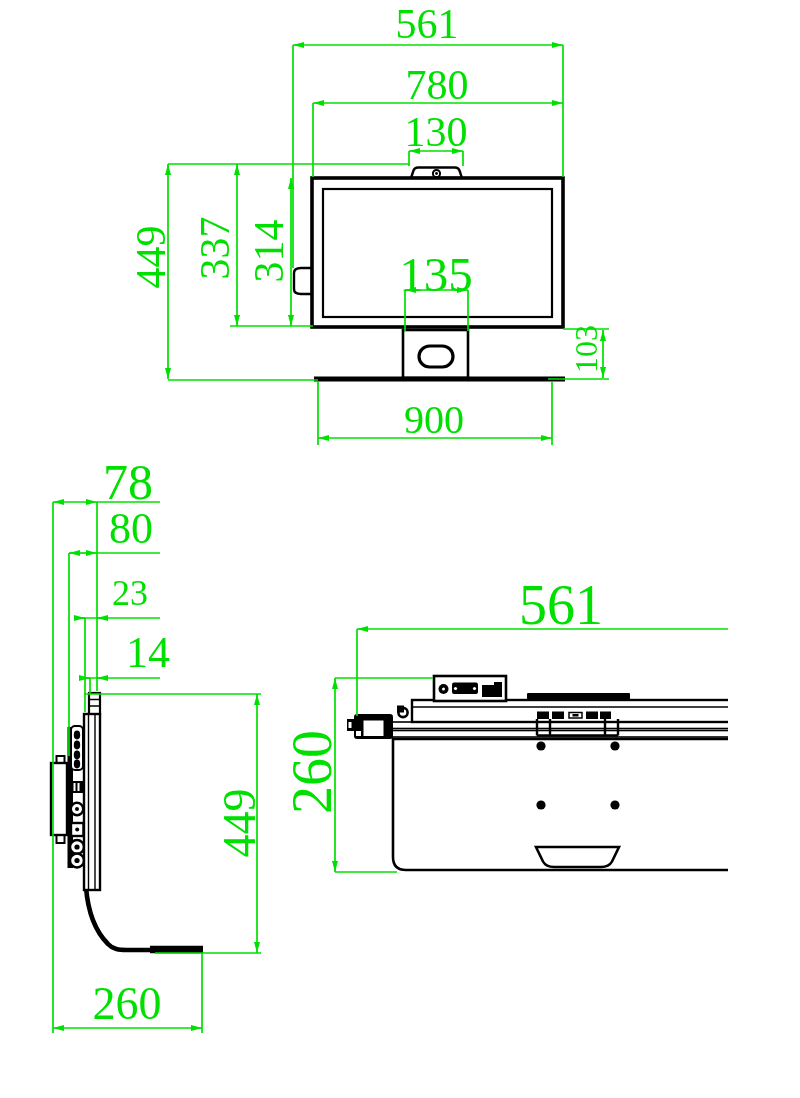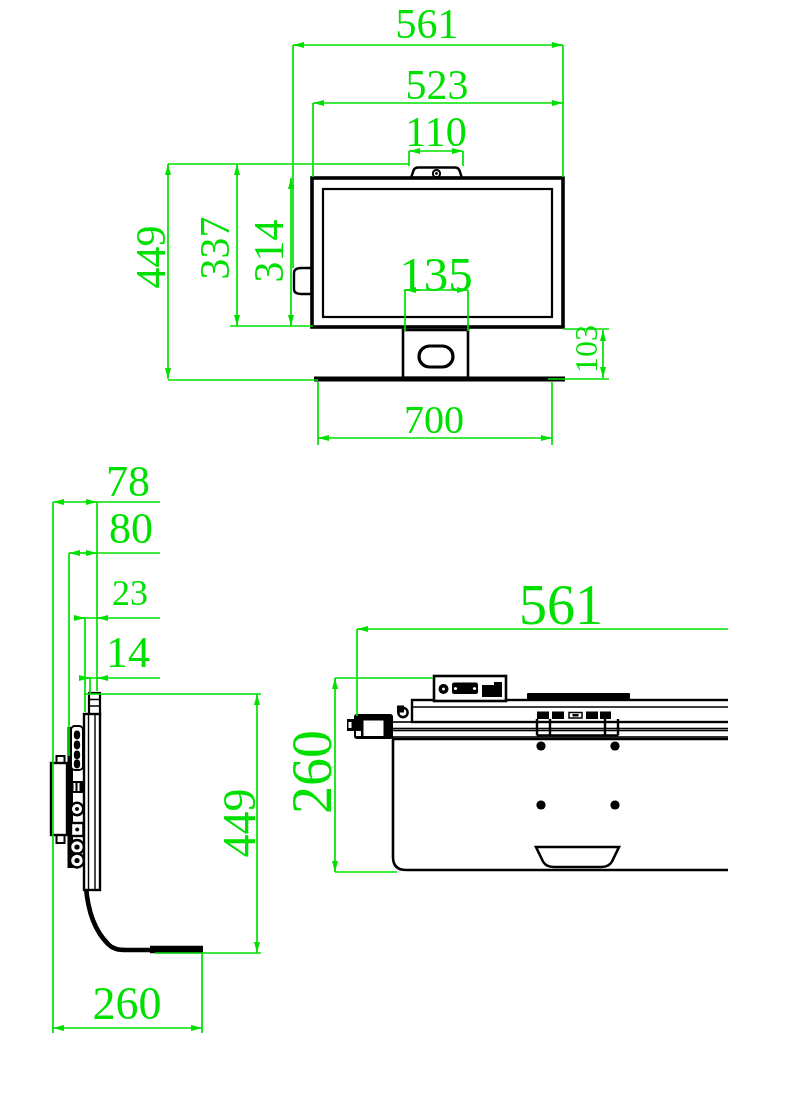--- a/index.html
+++ b/index.html
@@ -148,32 +148,32 @@
       <path class="gl" d="M202,953 V1033"></path>
 
       <path class="gl" marker-start="url(#ar)" marker-end="url(#ar)" d="M357,629 H770"></path>
       <path class="gl" d="M357,629 V716 M770,629 V727"></path>
       <path class="gl" marker-start="url(#ar)" marker-end="url(#ar)" d="M335,678 V872"></path>
       <path class="gl" d="M335,678 H433 M335,872 H397"></path>
     </g>
   </svg>
 
   <span class="dim" style="left:427px;top:24px;font-size:42px">561</span>
-  <span class="dim" style="left:437px;top:85px;font-size:42px">523</span>
-  <span class="dim" style="left:436px;top:132px;font-size:42px">110</span>
+  <span class="dim" style="left:437px;top:85px;font-size:42px">780</span>
+  <span class="dim" style="left:436px;top:132px;font-size:42px">130</span>
   <span class="dim rot" style="left:151px;top:257px;font-size:42px">449</span>
   <span class="dim rot" style="left:215px;top:248px;font-size:42px">337</span>
   <span class="dim rot" style="left:269px;top:251px;font-size:42px">314</span>
   <span class="dim" style="left:436px;top:274px;font-size:49px">135</span>
   <span class="dim rot" style="left:586px;top:349px;font-size:32px">103</span>
-  <span class="dim" style="left:434px;top:420px;font-size:40px">700</span>
+  <span class="dim" style="left:434px;top:420px;font-size:40px">900</span>
 
-  <span class="dim" style="left:128px;top:482px;font-size:44px">78</span>
+  <span class="dim" style="left:128px;top:482px;font-size:50px">78</span>
   <span class="dim" style="left:131px;top:529px;font-size:44px">80</span>
   <span class="dim" style="left:130px;top:593px;font-size:36px">23</span>
-  <span class="dim" style="left:128px;top:653px;font-size:44px">14</span>
+  <span class="dim" style="left:148px;top:653px;font-size:44px">14</span>
   <span class="dim rot" style="left:240px;top:823px;font-size:46px">449</span>
   <span class="dim" style="left:127px;top:1004px;font-size:46px">260</span>
 
   <span class="dim" style="left:561px;top:605px;font-size:56px">561</span>
   <span class="dim rot" style="left:312px;top:772px;font-size:56px">260</span>
 
 </div>
 
 </body></html>

